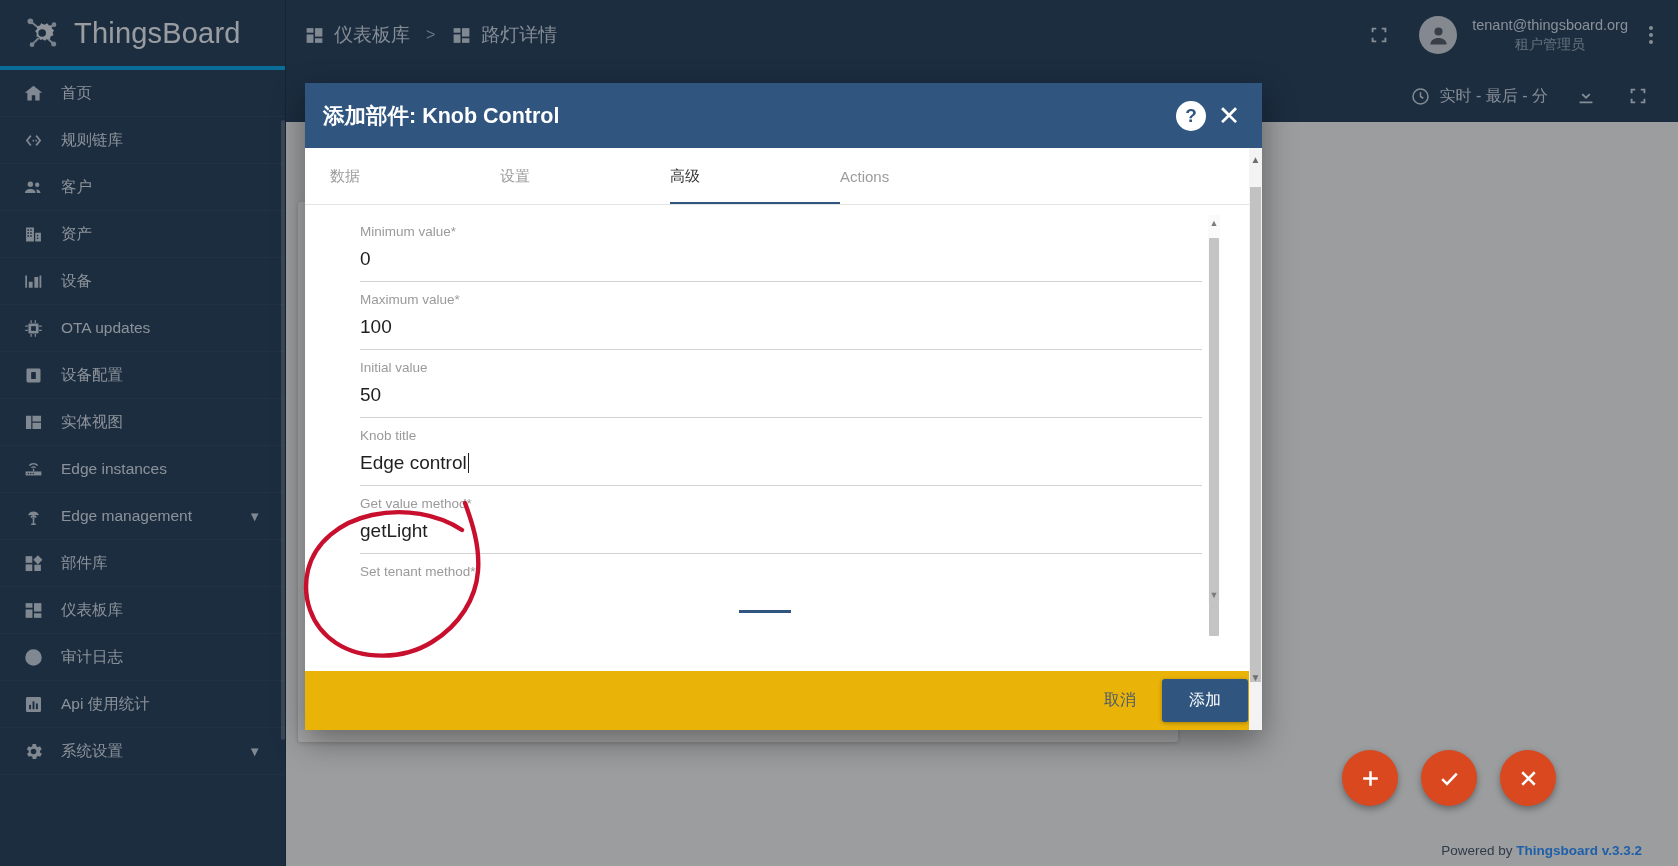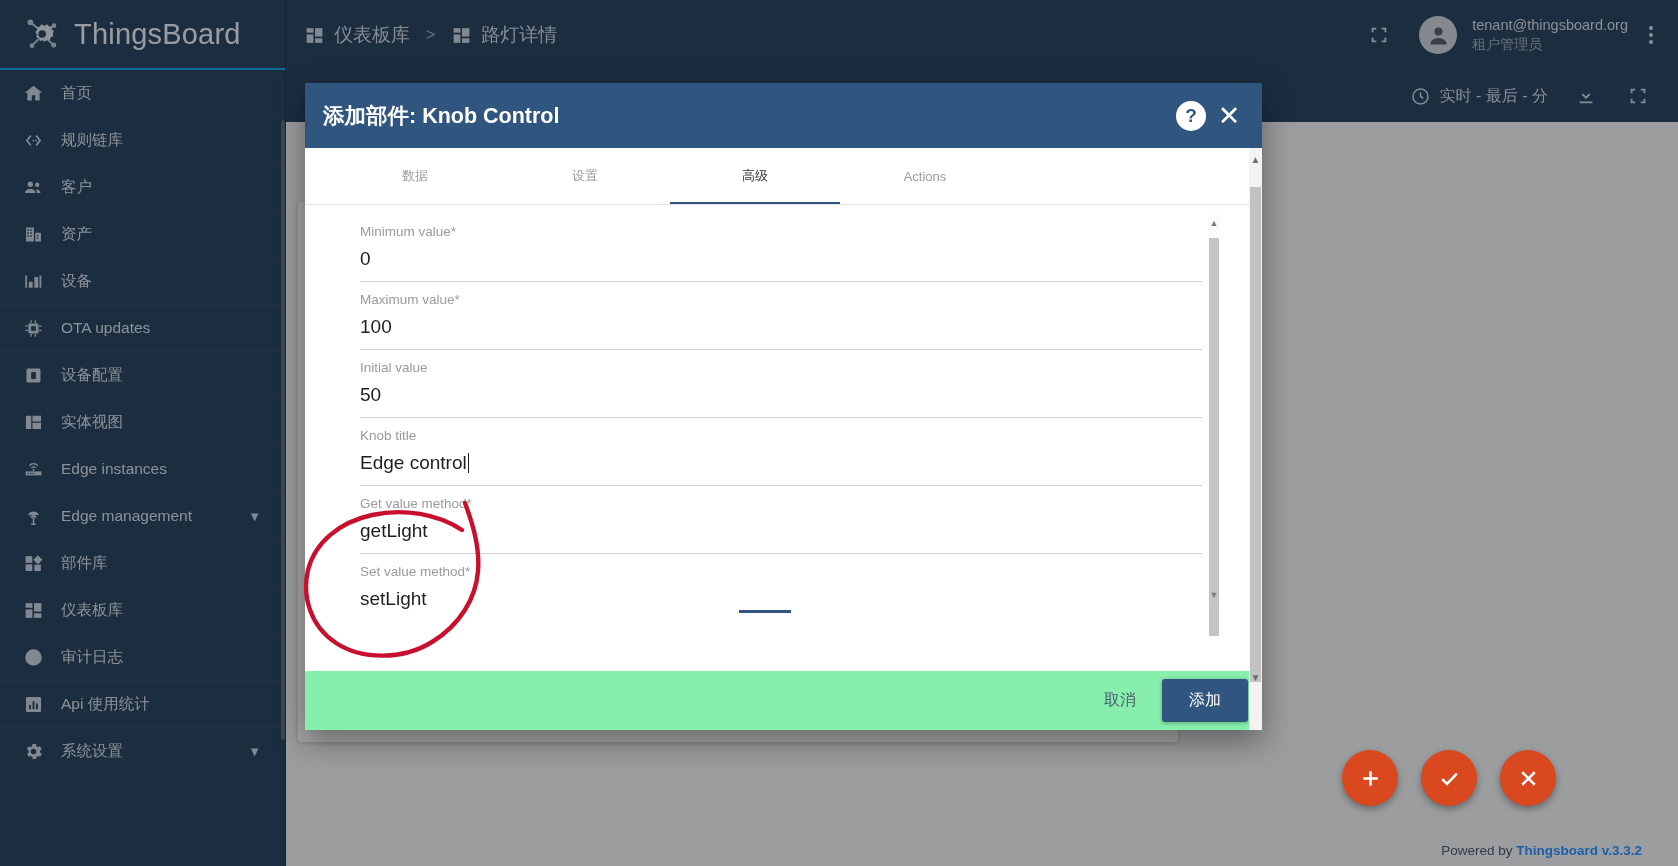--- a/index.html
+++ b/index.html
@@ -15,21 +15,21 @@
   #sidebar {
     position: absolute; left: 0; top: 0;
     width: 286px; height: 866px;
     background: #2b4562;
     border-right: 1px solid #22374f;
     overflow: hidden;
   }
   .logo-row {
     height: 70px; display: flex; align-items: center;
     padding-left: 22px; gap: 12px;
-    border-bottom: 2px solid #0ea5e9;
+    border-bottom: 4px solid #0ea5e9;
   }
   .logo-mark { width: 40px; height: 40px; flex: none; }
   .logo-text { color: #e8eef5; font-size: 29px; letter-spacing: .2px; }
 
   .nav-item {
     height: 47px; display: flex; align-items: center;
     padding-left: 22px; gap: 16px; cursor: pointer;
     border-bottom: 1px solid rgba(255,255,255,0.045);
     position: relative;
   }
@@ -55,21 +55,21 @@
   .crumb-label { color: #c8d3e0; font-size: 19px; }
   .crumb-sep { color: #9fb0c4; font-size: 16px; padding: 0 5px; }
   .dash-ico { width: 21px; height: 21px; }
 
   .top-right { margin-left: auto; display: flex; align-items: center;
                gap: 4px; padding-right: 14px; }
   .icon-btn { width: 44px; height: 44px; display: flex; align-items: center;
               justify-content: center; cursor: pointer; border-radius: 50%; }
   .icon-btn svg { fill: #cbd6e3; }
   .user-block { display: flex; align-items: center; gap: 15px;
-                cursor: pointer; padding: 0 6px 0 14px; }
+                cursor: pointer; padding: 0 6px 0 14px; text-align: center; }
   .avatar-c { width: 38px; height: 38px; border-radius: 50%;
               background: #c8d0d9; display: flex; align-items: center;
               justify-content: center; }
   .avatar-c svg { fill: #55606d; width: 27px; height: 27px; }
   .user-lines { display: flex; flex-direction: column; line-height: 1.3; }
   .user-mail { color: #cfd9e4; font-size: 14.5px; }
   .user-role { color: #9cabbc; font-size: 14px; }
   .kebab { width: 26px; display: flex; flex-direction: column;
            align-items: center; gap: 3px; cursor: pointer; padding: 8px 0; }
   .kebab i { width: 4px; height: 4px; border-radius: 50%; background: #cbd6e3; display:block; }
@@ -122,22 +122,22 @@
   .close-x { width: 34px; height: 34px; display: flex; align-items: center;
              justify-content: center; cursor: pointer; color: #fff; font-size: 27px; font-weight: 300; }
 
   #dlg-body { flex: 1; position: relative; overflow: hidden; }
 
   
   #tabs {
     height: 57px; display: flex; align-items: stretch;
     padding-left: 25px; border-bottom: 1px solid #e3e3e3; position: relative;
   }
-  .tab { width: 170px; display: flex; align-items: center; justify-content: center;
-         color: #9c9c9c; font-size: 13px; cursor: pointer; position: relative; }
+  .tab { width: 170px; display: flex; align-items: center; justify-content: flex-start;
+         color: #9c9c9c; font-size: 15px; cursor: pointer; position: relative; }
   .tab.active { color: #333; }
   .tab.active::after {
     content: ""; position: absolute; left: 0; right: 0; bottom: 0;
     height: 2.5px; background: #305680;
   }
 
   
   #form-scroll {
     position: absolute; left: 0; right: 0; top: 57px; bottom: 59px;
     padding: 10px 60px 0 55px; overflow: hidden;
@@ -157,21 +157,21 @@
                    width: 12px; background: #fafafa; }
   #form-sb-thumb { position: absolute; right: 43px; top: 90px;
                    width: 10px; height: 398px; background: #c4c4c4; border-radius: 1px; }
   .sb-arrow { position: absolute; right: 42px; width: 12px; height: 14px;
               display: flex; align-items: center; justify-content: center;
               color: #7c7c7c; font-size: 9px; cursor: pointer; }
 
   
   #dlg-foot {
     height: 59px; flex: none; display: flex; align-items: center;
-    justify-content: flex-end; gap: 8px; padding-right: 14px; background: #86efac;
+    justify-content: flex-end; gap: 8px; padding-right: 14px; background: #eab308;
   }
   .btn-flat { color: #4b5b6e; font-size: 16px; padding: 9px 18px;
               cursor: pointer; border-radius: 3px; background: none; border: none;
               font-family: inherit; }
   .btn-raised { background: #305680; color: #fff; font-size: 16px;
                 padding: 11px 27px; border: none; border-radius: 3px;
                 cursor: pointer; box-shadow: 0 1px 4px rgba(0,0,0,.3);
                 font-family: inherit; }
 
   
@@ -532,23 +532,22 @@
 
         <div class="field">
           <div class="f-label">
             <span>Get value method</span><span class="req">*</span>
           </div>
           <div class="f-value">getLight</div>
         </div>
 
         <div class="field">
           <div class="f-label">
-            <span>Set value method</span><span class="req">*</span>
-          </div>
-          <div class="f-value">setLight</div>
+            <span>Set tenant method</span><span class="req">*</span>
+          </div>
         </div>
       </div>
 
       <div id="form-sb-track"></div>
       <div class="sb-arrow" style="top:68px">▲</div>
       <div id="form-sb-thumb"></div>
       <div class="sb-arrow" style="bottom:69px">▼</div>
 
       <div id="blue-sliver"></div>
     </div>

